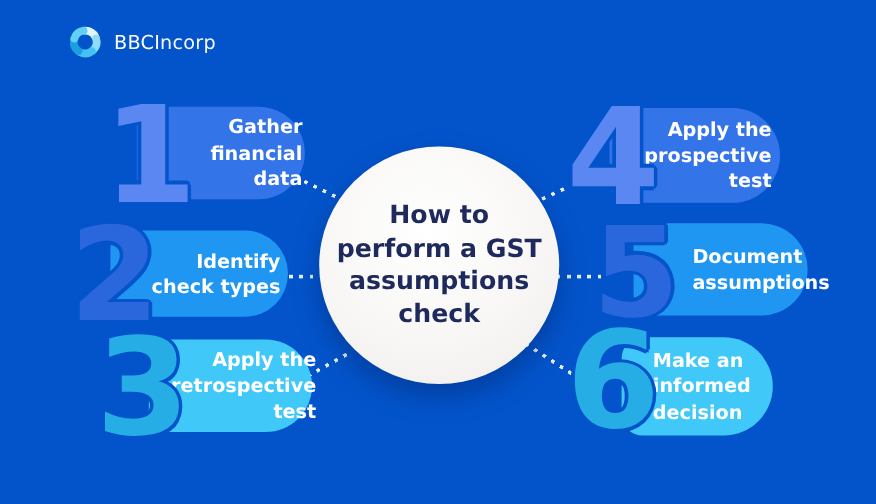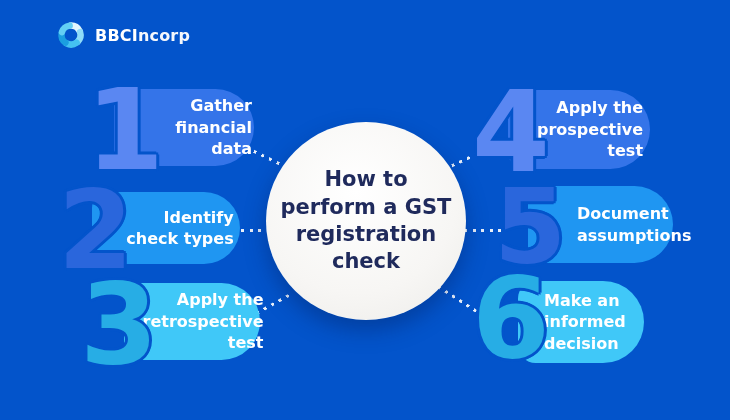--- a/index.html
+++ b/index.html
@@ -6,22 +6,22 @@
   .stage{
     --bg:#0354cb;
     position:relative;width:730px;height:420px;overflow:hidden;
     background:var(--bg);
     font-family:"DejaVu Sans","Liberation Sans",sans-serif;
   }
   
   .logo{position:absolute;left:56px;top:20px;display:flex;align-items:center;gap:9px;}
   .logo svg{display:block;}
   .logo-text{color:#fff;font-size:16px;letter-spacing:.2px;}
-  .logo-text b{font-weight:bold;}
-  .logo-text span{font-weight:bold;opacity:.96;}
+  .logo-text b{font-weight:normal;}
+  .logo-text span{font-weight:normal;opacity:.96;}
   
   .dots{
     position:absolute;height:3px;z-index:1;
     background:repeating-linear-gradient(90deg,#e9f0fa 0 3px,transparent 3px 8.5px);
     transform-origin:0 50%;
   }
   .c1{left:246px;top:146px;width:47px;transform:rotate(26deg);}
   .c2{left:224px;top:229px;width:42px;}
   .c3{left:249px;top:316px;width:50px;transform:rotate(-29deg);}
   .c4{left:444px;top:168px;width:45px;transform:rotate(-25deg);}
@@ -89,21 +89,21 @@
   <div class="dots c1"></div>
   <div class="dots c2"></div>
   <div class="dots c3"></div>
   <div class="dots c4"></div>
   <div class="dots c5"></div>
   <div class="dots c6"></div>
 
   <div class="circle">
     <div class="circle-title">How to
 perform a GST
-registration
+assumptions
 check</div>
   </div>
 
   <div class="s1">
     <div class="pill" style="background: rgb(52, 116, 233);"></div>
     <div class="label">Gather
 financial data</div>
     <div class="num" style="color: rgb(90, 135, 242);">1</div>
   </div>
 

